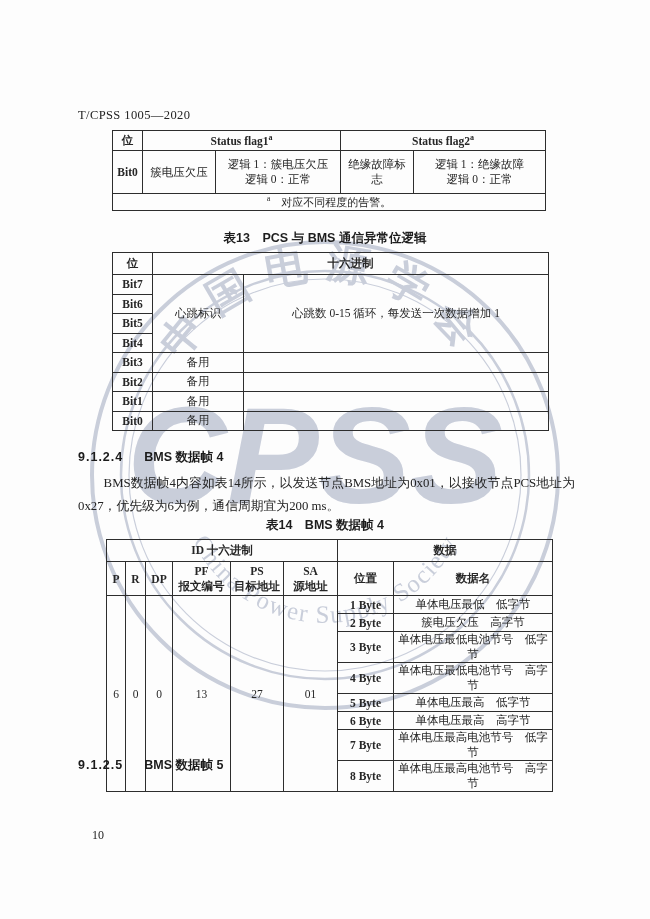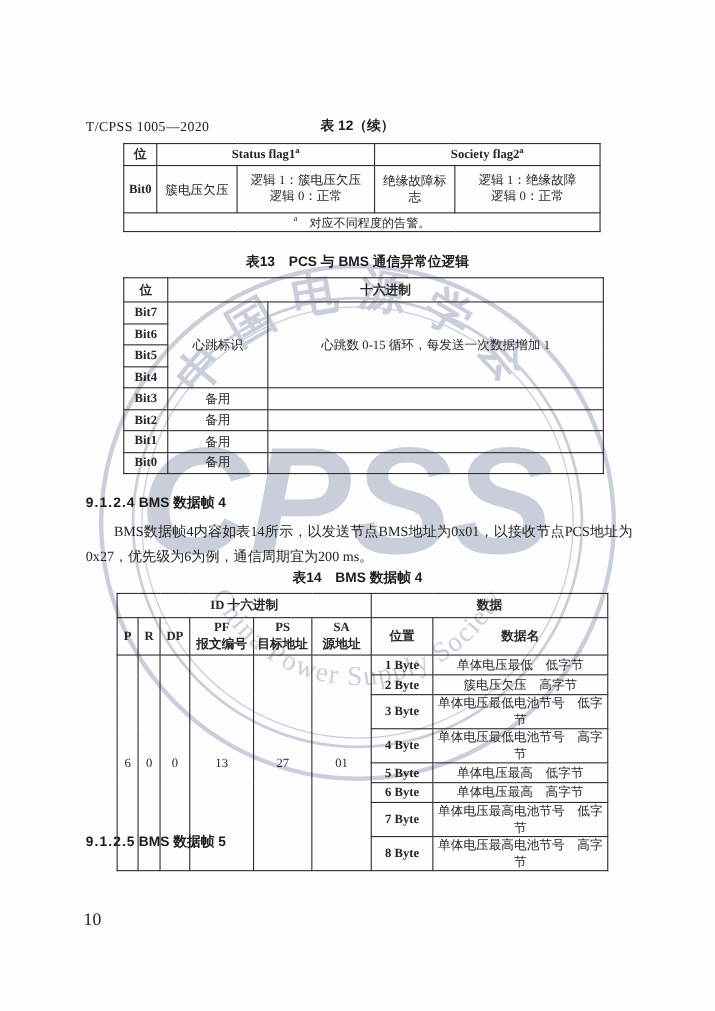--- a/index.html
+++ b/index.html
@@ -16,24 +16,24 @@
   .wm-acronym{font-size:138px;font-weight:bold;font-style:italic;
          font-family:"Liberation Sans","DejaVu Sans",sans-serif;}
   
   .content{position:absolute;inset:0;z-index:1;}
   .docnum{position:absolute;left:78px;top:76px;font-size:12.5px;letter-spacing:.4px;margin-top:32px;}
   .tbl-title{position:absolute;left:0;width:650px;text-align:center;
         font-family:"Liberation Sans","DejaVu Sans",sans-serif;
         font-weight:bold;font-size:12.5px;color:#1d1d1d;}
   .heading{position:absolute;left:78px;font-family:"Liberation Sans","DejaVu Sans",sans-serif;
         font-weight:bold;font-size:12.5px;color:#1b1b1b;}
-  .hnum{margin-right:3px;letter-spacing:1px;}
+  .hnum{margin-right:21px;letter-spacing:1px;}
   .para{position:absolute;left:78px;width:497px;font-size:12.8px;line-height:22.5px;
         text-align:justify;text-indent:2em;}
-  .pagenum{position:absolute;left:76px;top:828px;font-size:16px;}
+  .pagenum{position:absolute;left:92px;top:828px;font-size:12px;}
   
   .tbl{position:absolute;border-collapse:collapse;table-layout:fixed;font-size:11.5px;
        color:#262626;}
   .tbl{border:1.6px solid #2d2d2d;}
   .tbl td{border:1px solid #2d2d2d;padding:0 2px;text-align:center;
           vertical-align:middle;overflow:hidden;}
   .b{font-weight:bold;}
   .l{text-align:left;padding-left:8px;}
   .name{text-align:left;padding-left:13px;margin-top:24px;}
   .pre{white-space:pre-line;line-height:15.5px;font-family:Liberation Serif, serif;}
@@ -60,34 +60,33 @@
     <text class="wm-acronym" x="255" y="293" text-anchor="middle">CPSS</text>
     <text class="wm-en">
       <textPath href="#arcBot" startOffset="50%" text-anchor="middle">China Power Supply Society</textPath>
     </text>
   </svg>
 
   <div class="content">
 
     <div class="docnum">T/CPSS 1005—2020</div>
 
-    <div class="tbl-title" style="top:106px">表 12（续）</div>
     <table class="tbl" style="left:112px;top:130px;width:433px">
       <colgroup>
         <col style="width:30px">
           <col style="width:73px">
           <col style="width:125px">
         <col style="width:73px">
           <col style="width:132px">
       </colgroup>
       <tbody>
         <tr style="height:20px">
           <td class="b">位</td>
           <td class="b" colspan="2"><span>Status flag1</span><sup>a</sup></td>
-          <td class="b" colspan="2"><span>Society flag2</span><sup>a</sup></td>
+          <td class="b" colspan="2"><span>Status flag2</span><sup>a</sup></td>
         </tr>
         <tr style="height:43px">
           <td class="b">Bit0</td>
           <td>簇电压欠压</td>
           <td class="l pre">逻辑 1：簇电压欠压
 逻辑 0：正常</td>
           <td>绝缘故障标志</td>
           <td class="l pre">逻辑 1：绝缘故障
 逻辑 0：正常</td>
         </tr>

